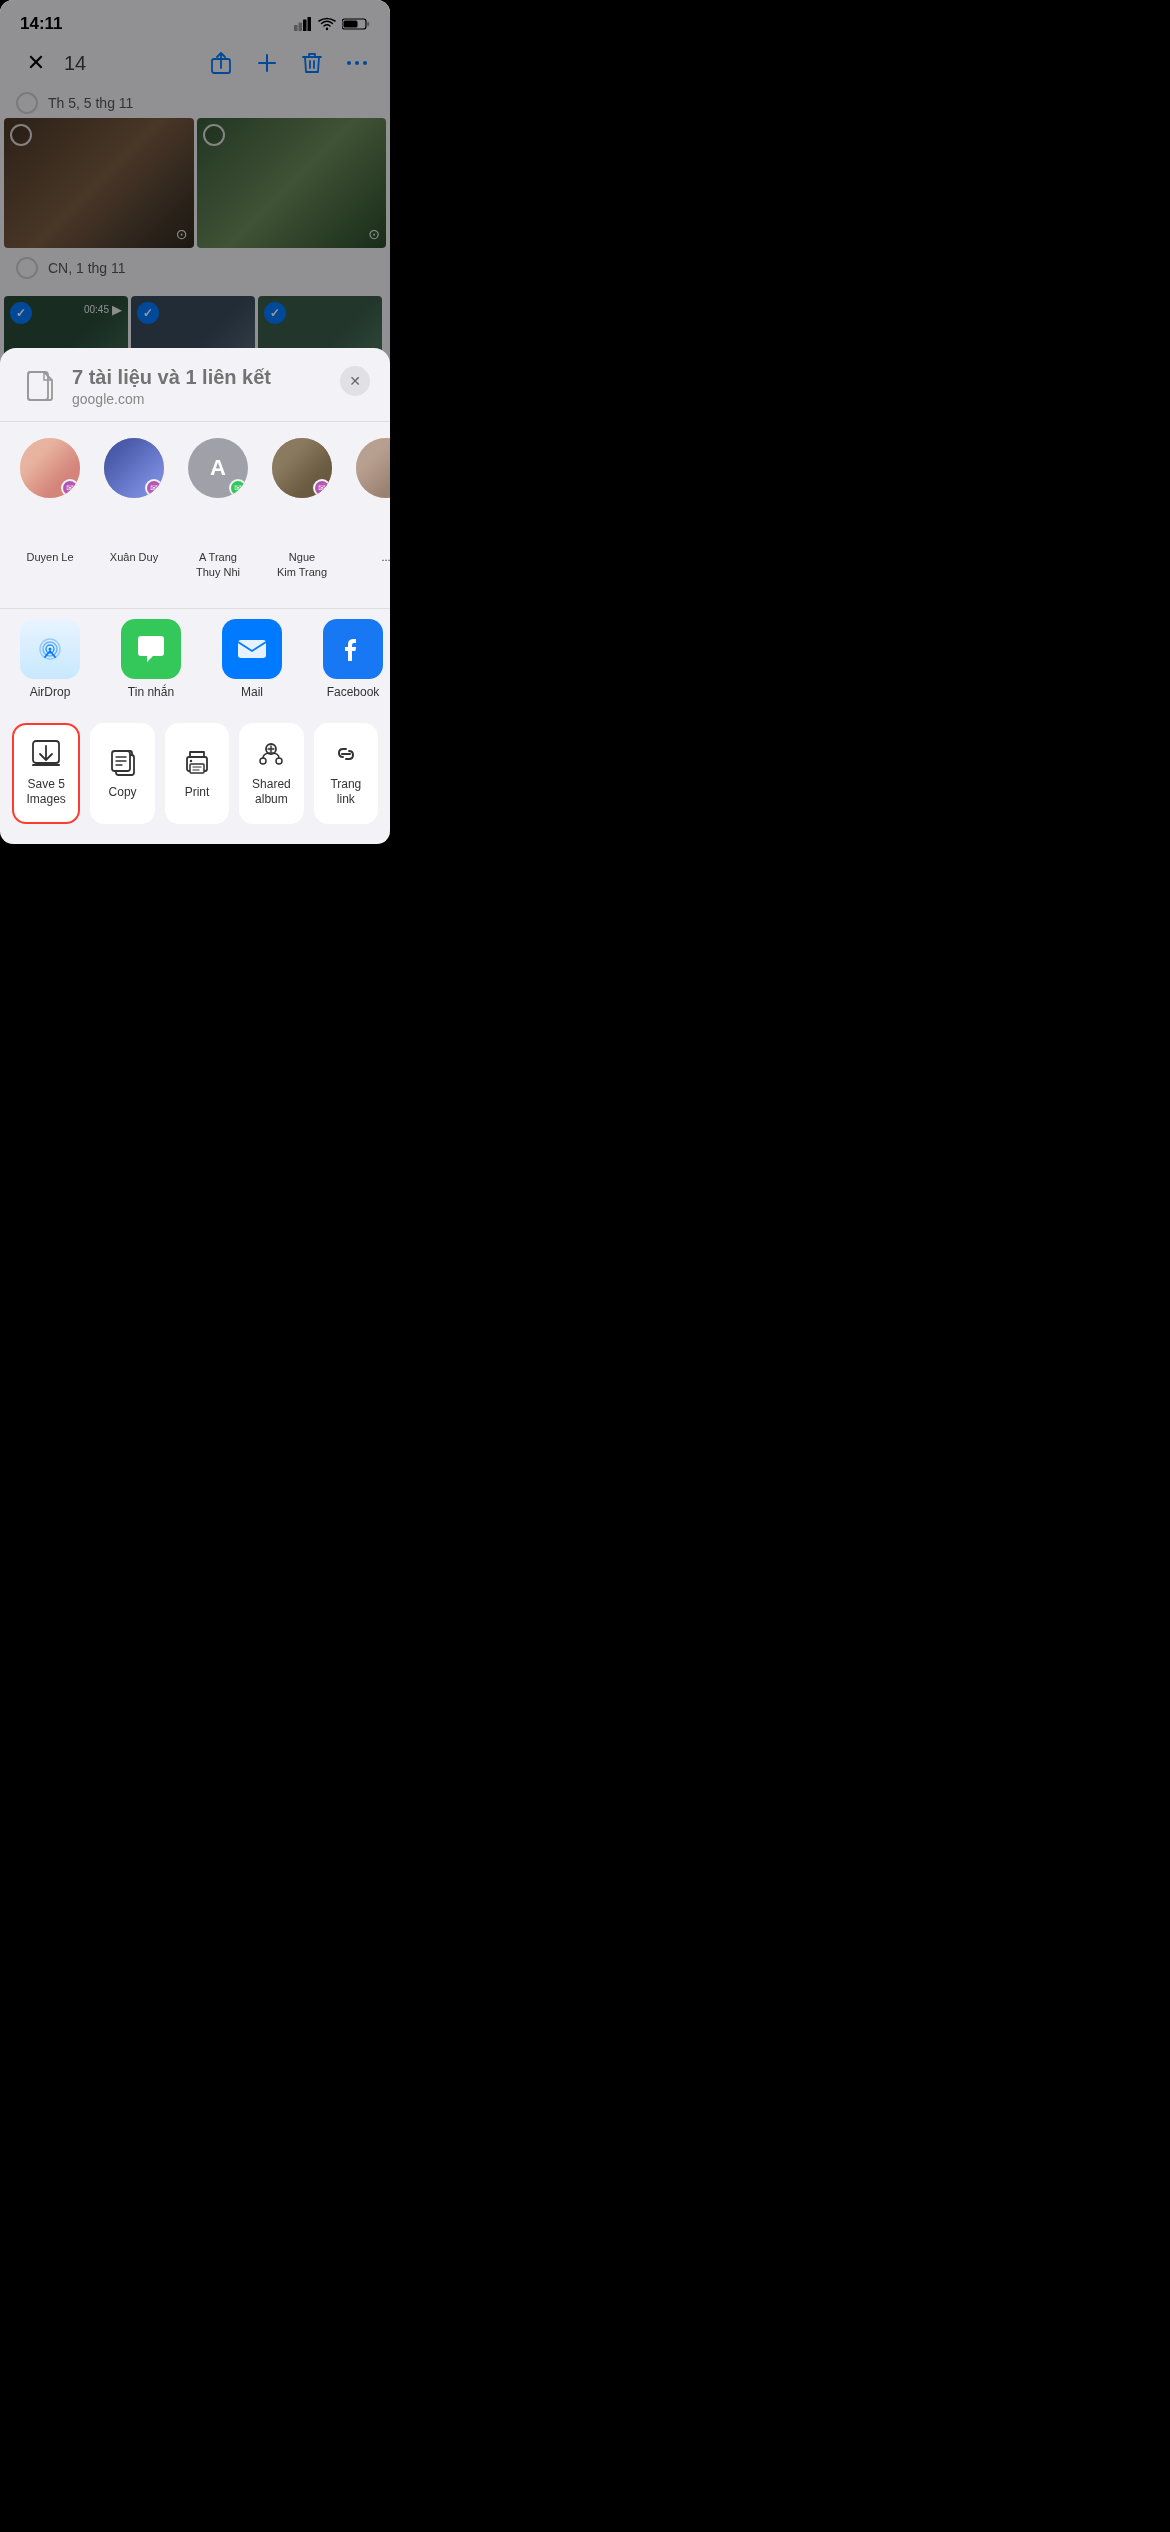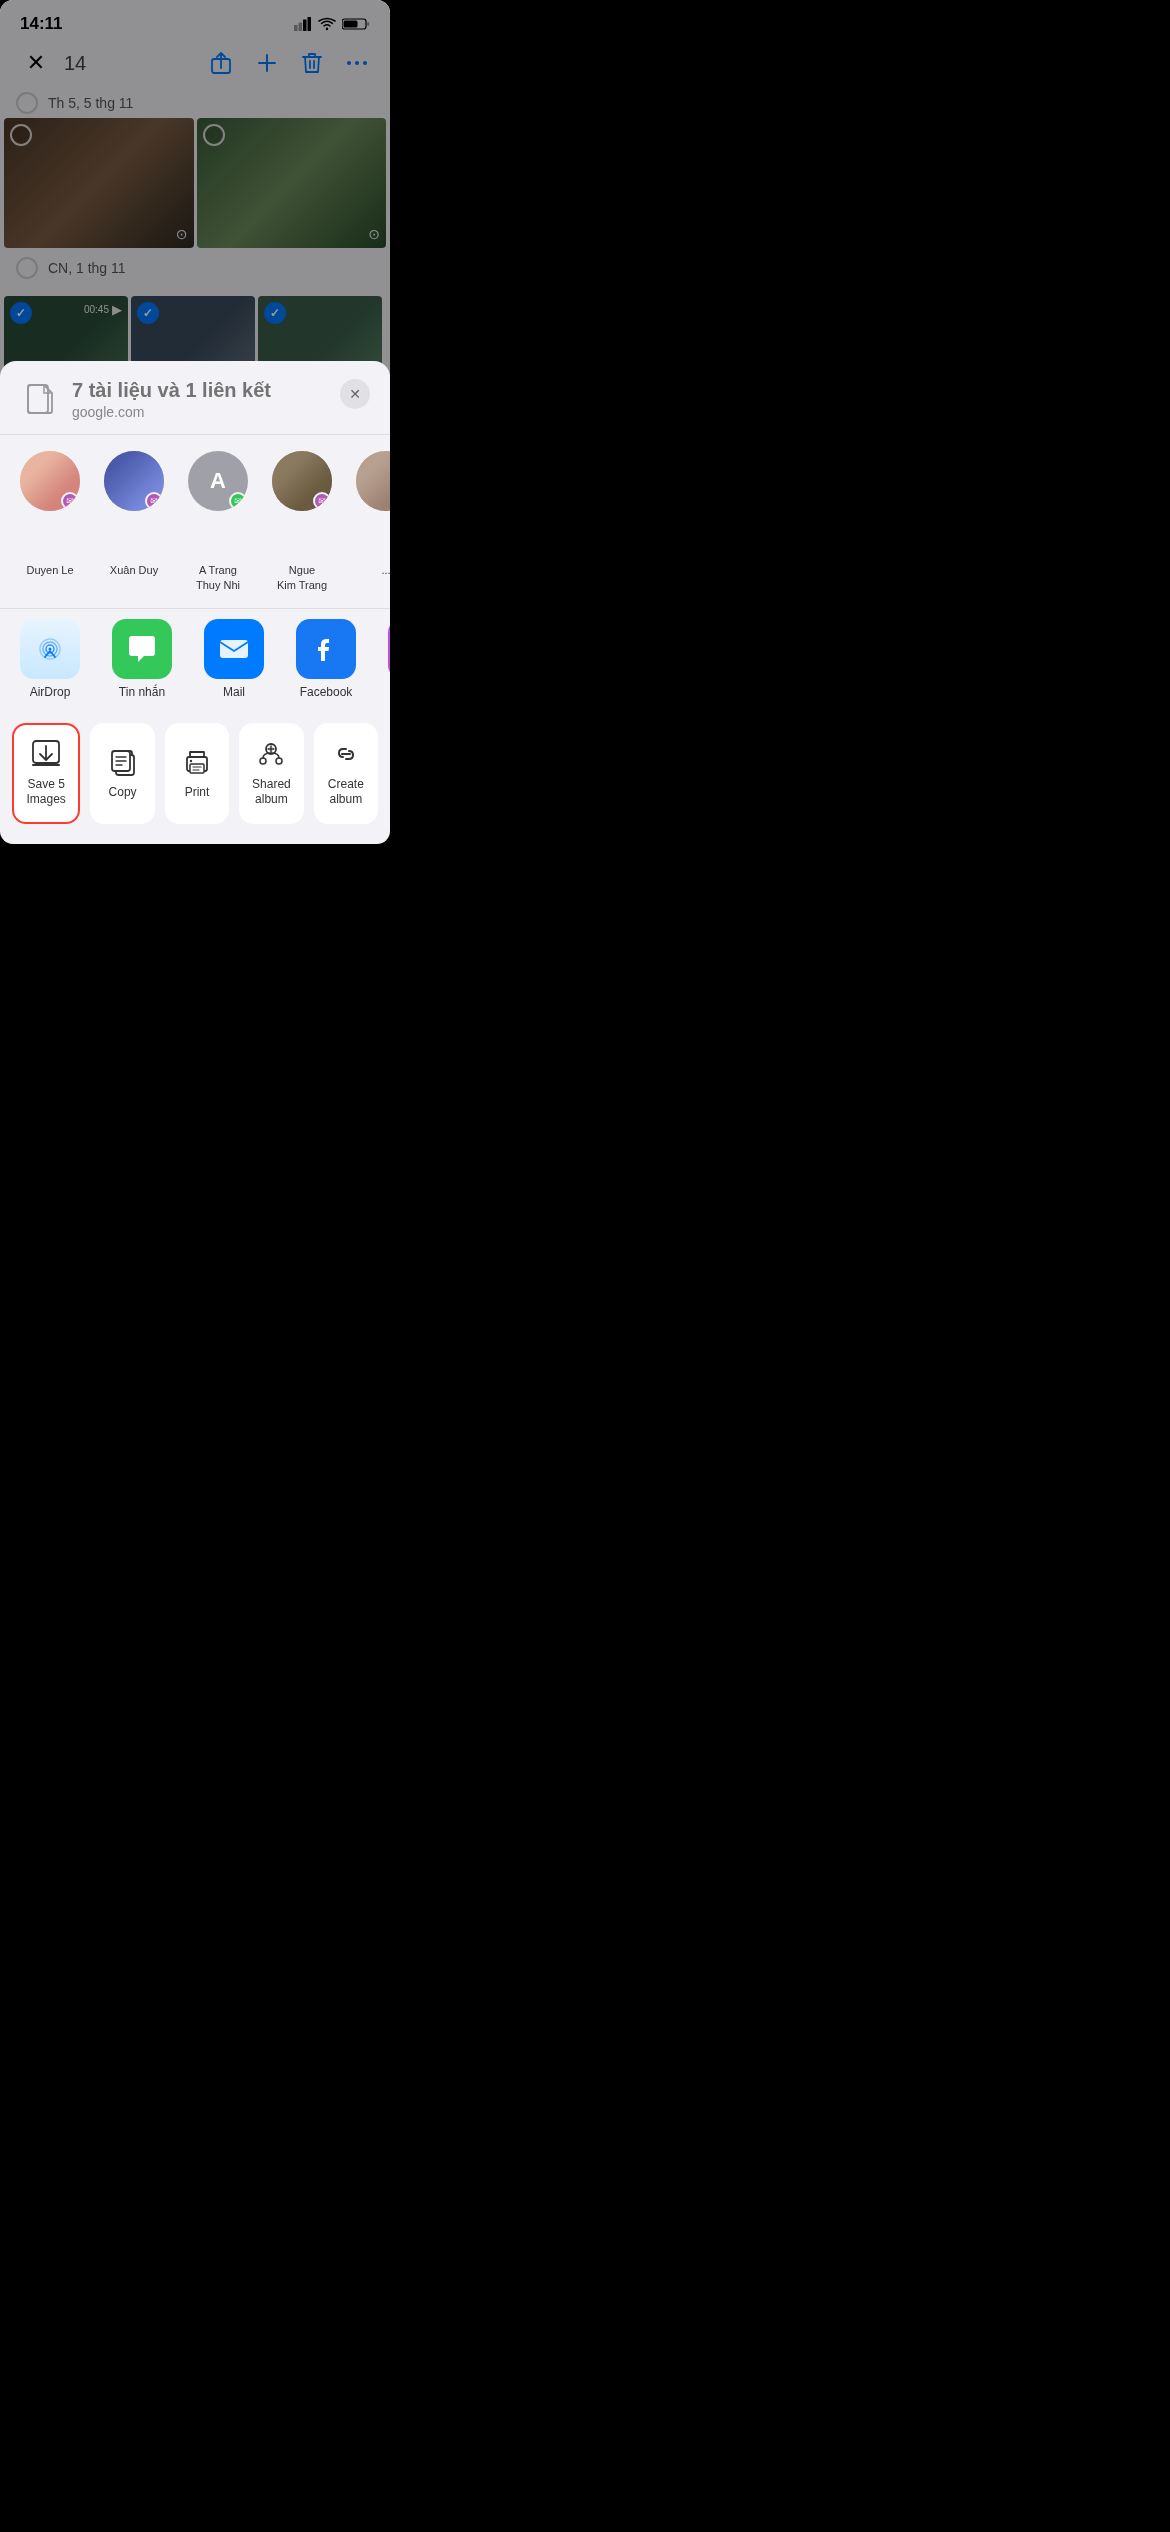--- a/index.html
+++ b/index.html
@@ -249,24 +249,25 @@
       color: #333;
       text-align: center;
       line-height: 1.3;
       margin-top: 46px;
     }
 
     
     .apps-row {
       display: flex;
       padding: 10px 16px 16px;
-      gap: 24px;
+      gap: 33px;
       overflow-x: auto;
       scrollbar-width: none;
       border-top: 1px solid #ddd;
+      margin-top: 13px;
     }
     .apps-row::-webkit-scrollbar { display: none; }
     .app-item {
       display: flex;
       flex-direction: column;
       align-items: center;
       gap: 6px;
       min-width: 68px;
     }
     .app-icon {
@@ -578,18 +579,18 @@
         </svg>
         <span class="action-label">Shared<br>album</span>
       </div>
 
       <div class="action-item">
         <svg width="30" height="30" viewBox="0 0 30 30" fill="none">
           <path d="M12 18 Q8 18 8 14 Q8 10 12 10 L15 10" stroke="#333" stroke-width="2" stroke-linecap="round"></path>
           <path d="M18 12 Q22 12 22 16 Q22 20 18 20 L15 20" stroke="#333" stroke-width="2" stroke-linecap="round"></path>
           <line x1="11" y1="15" x2="19" y2="15" stroke="#333" stroke-width="2" stroke-linecap="round"></line>
         </svg>
-        <span class="action-label">Create album</span>
+        <span class="action-label">Trang link</span>
       </div>
     </div>
 
   </div>
 </div>
 
 </body></html>

